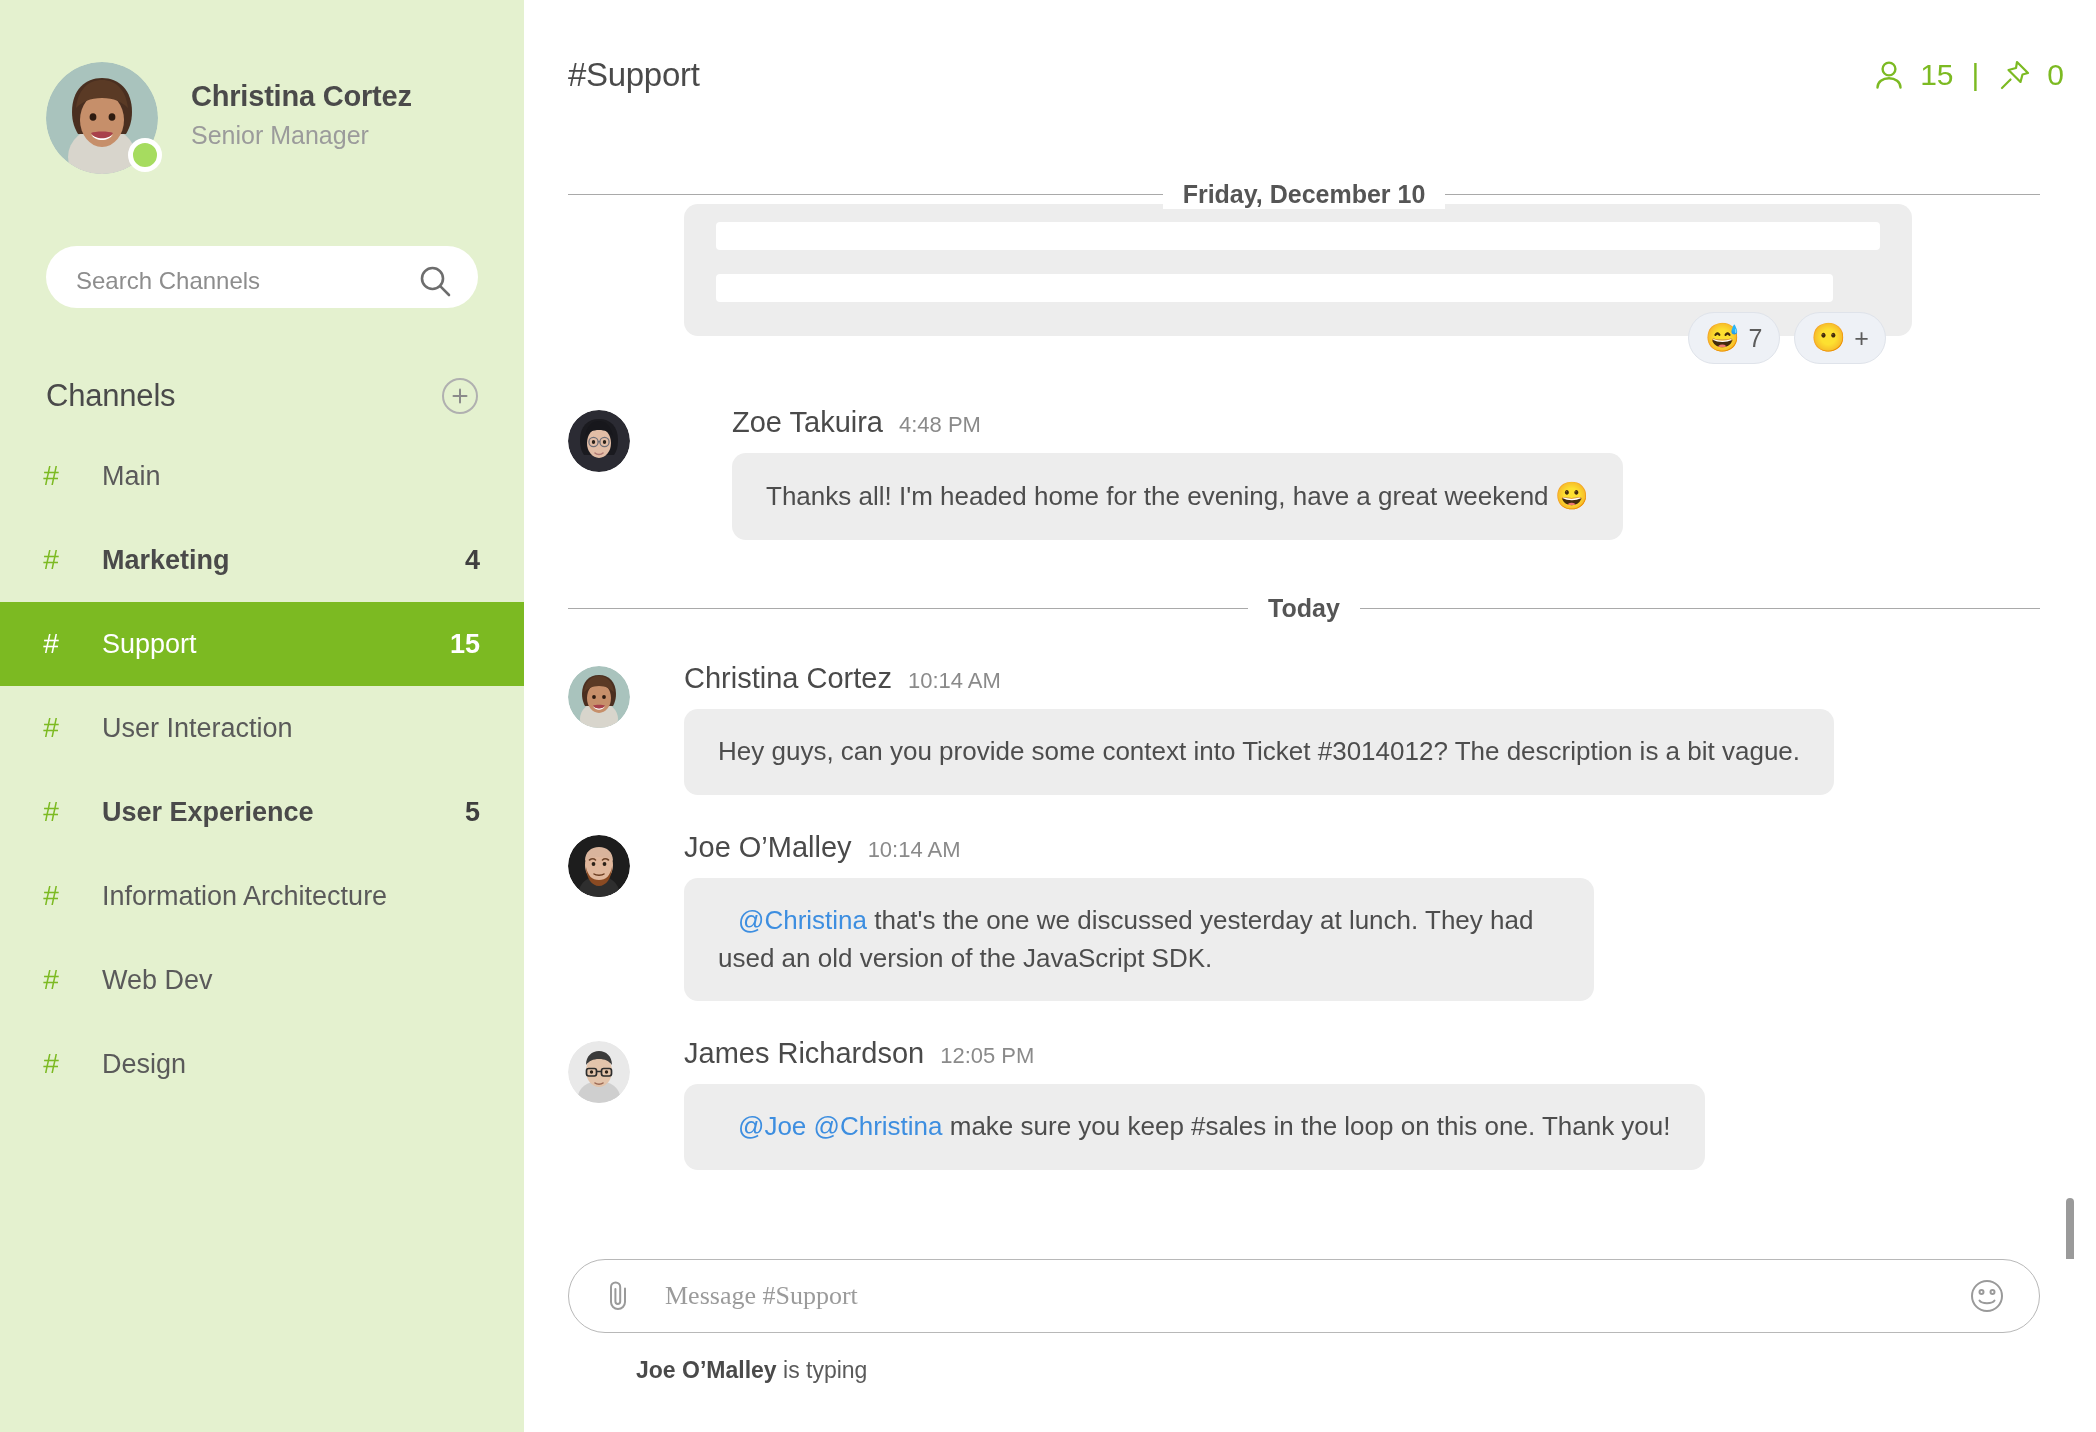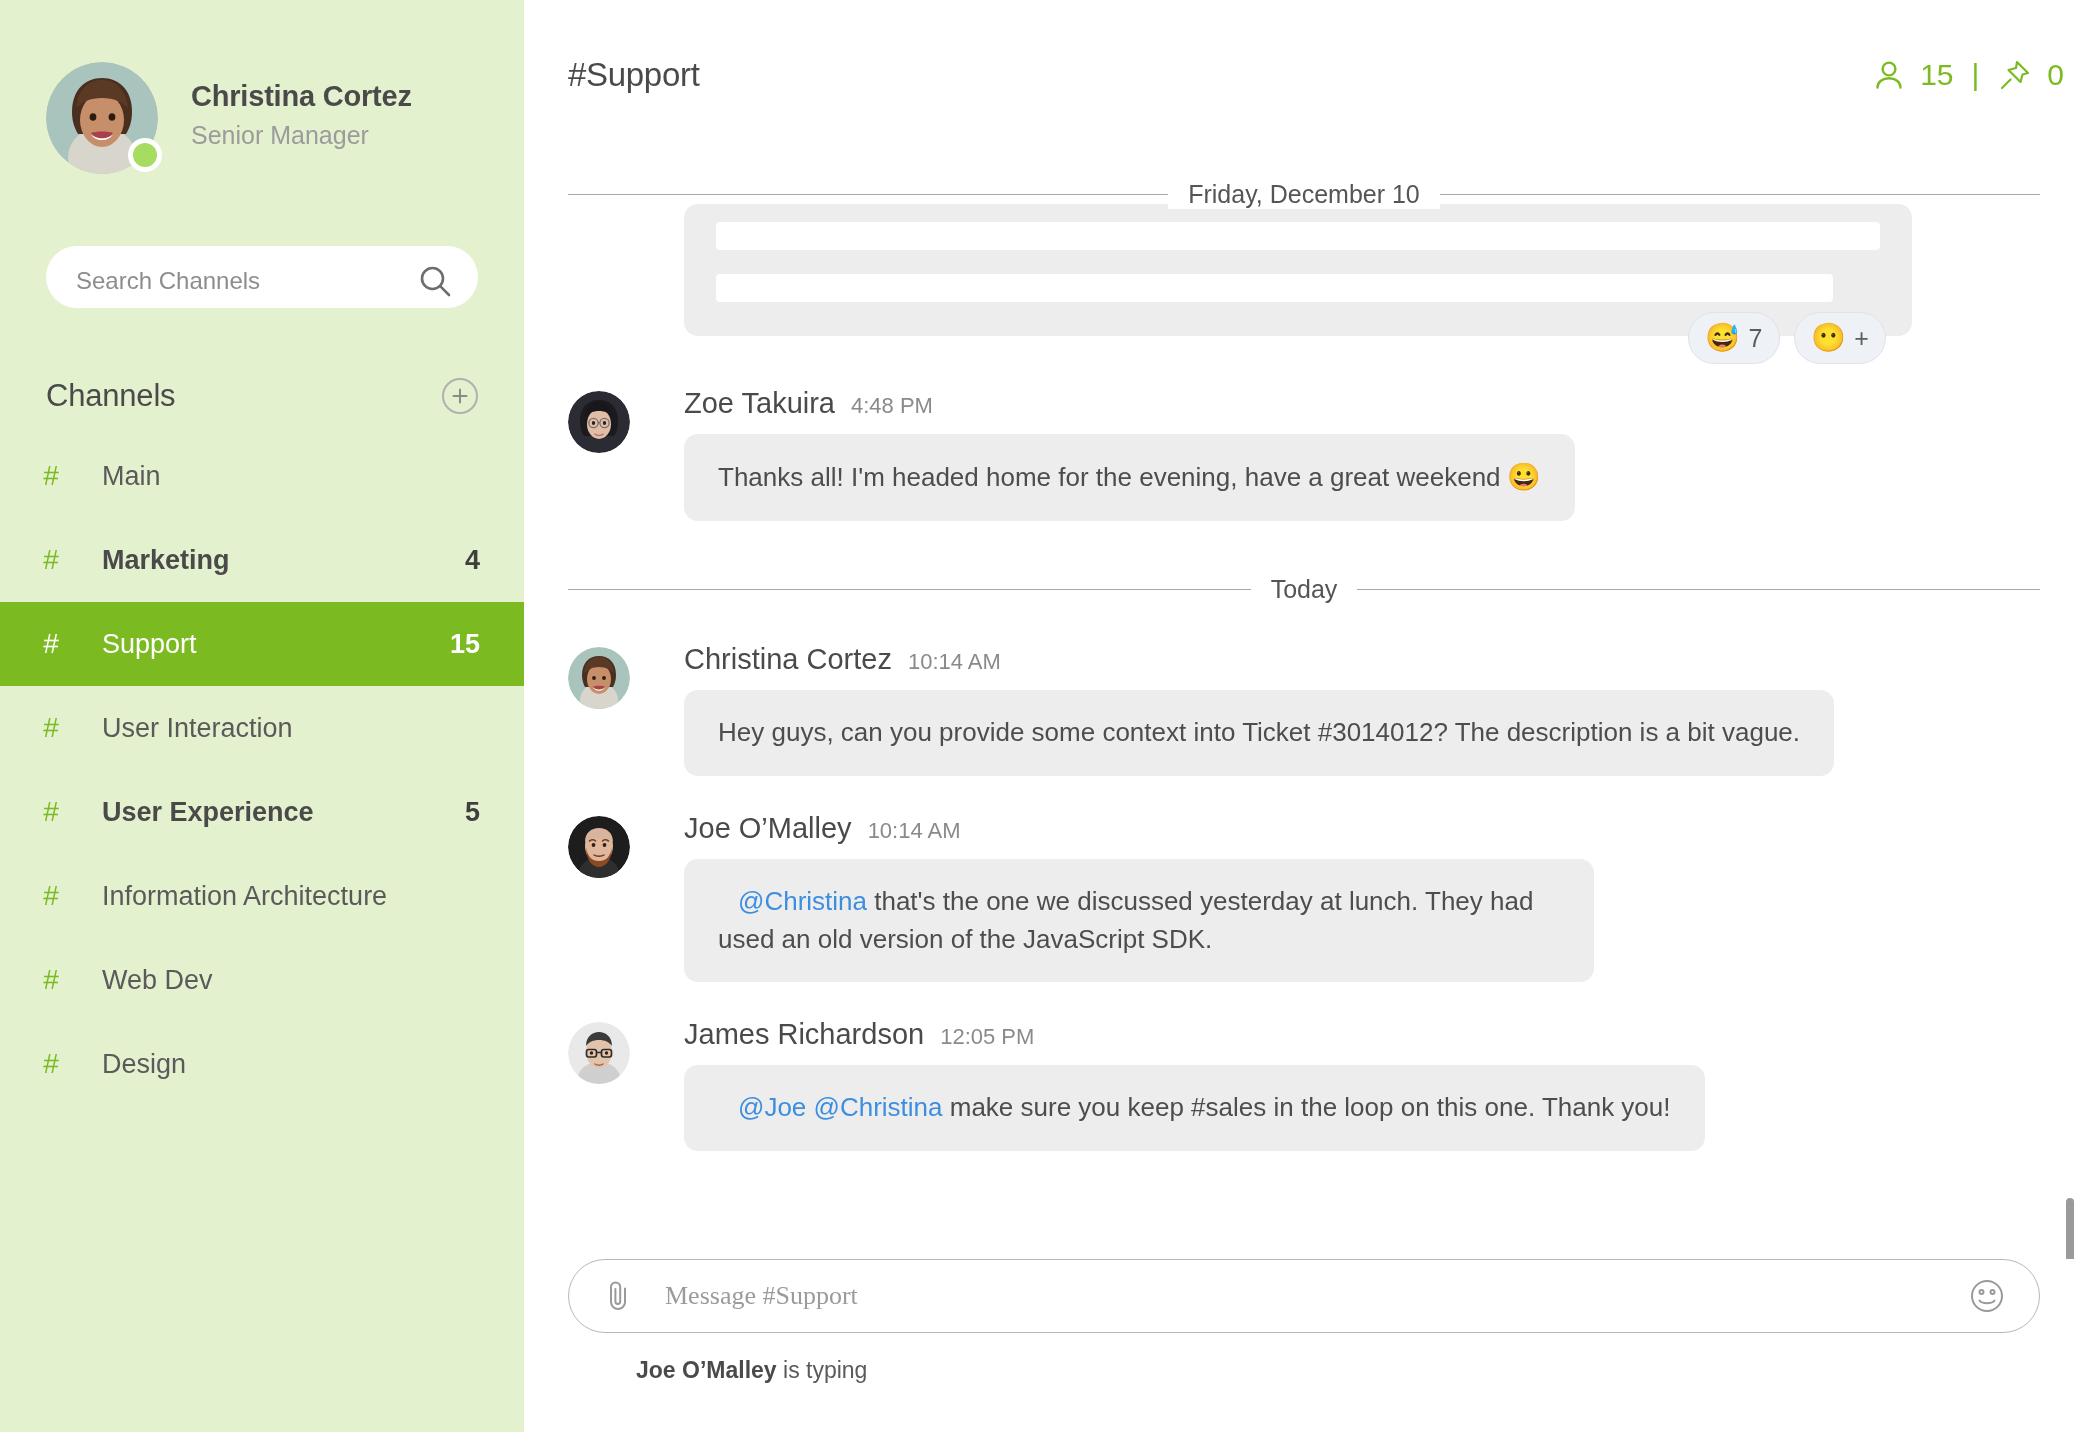--- a/index.html
+++ b/index.html
@@ -224,20 +224,21 @@
     overflow: hidden;
   }
 
   .day-divider {
     position: relative;
     height: 36px;
     display: flex;
     align-items: center;
     justify-content: center;
     margin: 26px 0 0 0;
+    font-weight: bold;
   }
   .day-divider::before {
     content: "";
     position: absolute;
     left: 0; right: 0; top: 50%;
     height: 1px;
     background: #a9a9a9;
   }
   .day-label {
     position: relative;
@@ -547,21 +548,21 @@
               <span>7</span>
             </div>
             <div class="reaction-pill">
               <span class="reaction-emoji">😶</span>
               <span>+</span>
             </div>
           </div>
         </div>
       </div>
 
-      <div class="message" style="margin-top:51px;">
+      <div class="message" style="margin-top:70px;gap:48px;">
         <div class="msg-avatar">
           <svg width="62" height="62" viewBox="0 0 62 62" aria-hidden="true">
             <defs>
                 <clipPath id="z1">
                   <circle cx="31" cy="31" r="31"></circle>
                 </clipPath>
               </defs>
             <g clip-path="url(#z1)">
               <rect width="62" height="62" fill="#2b2b33"></rect>
               <path d="M12 30c0-14 8-21 19-21s19 7 19 21c0 8-2 12-4 15H16c-2-3-4-7-4-15z" fill="#1a1a1f"></path>

